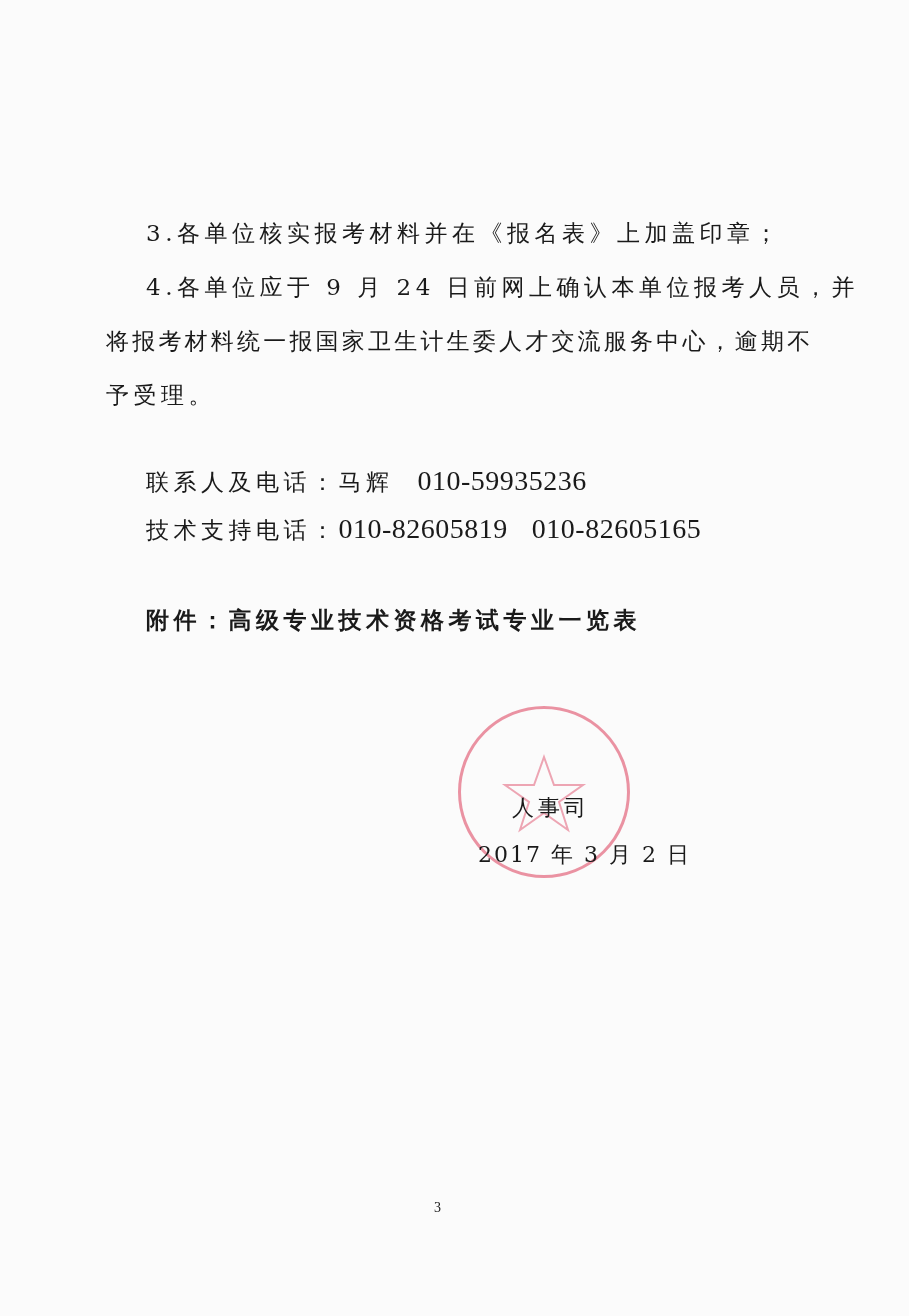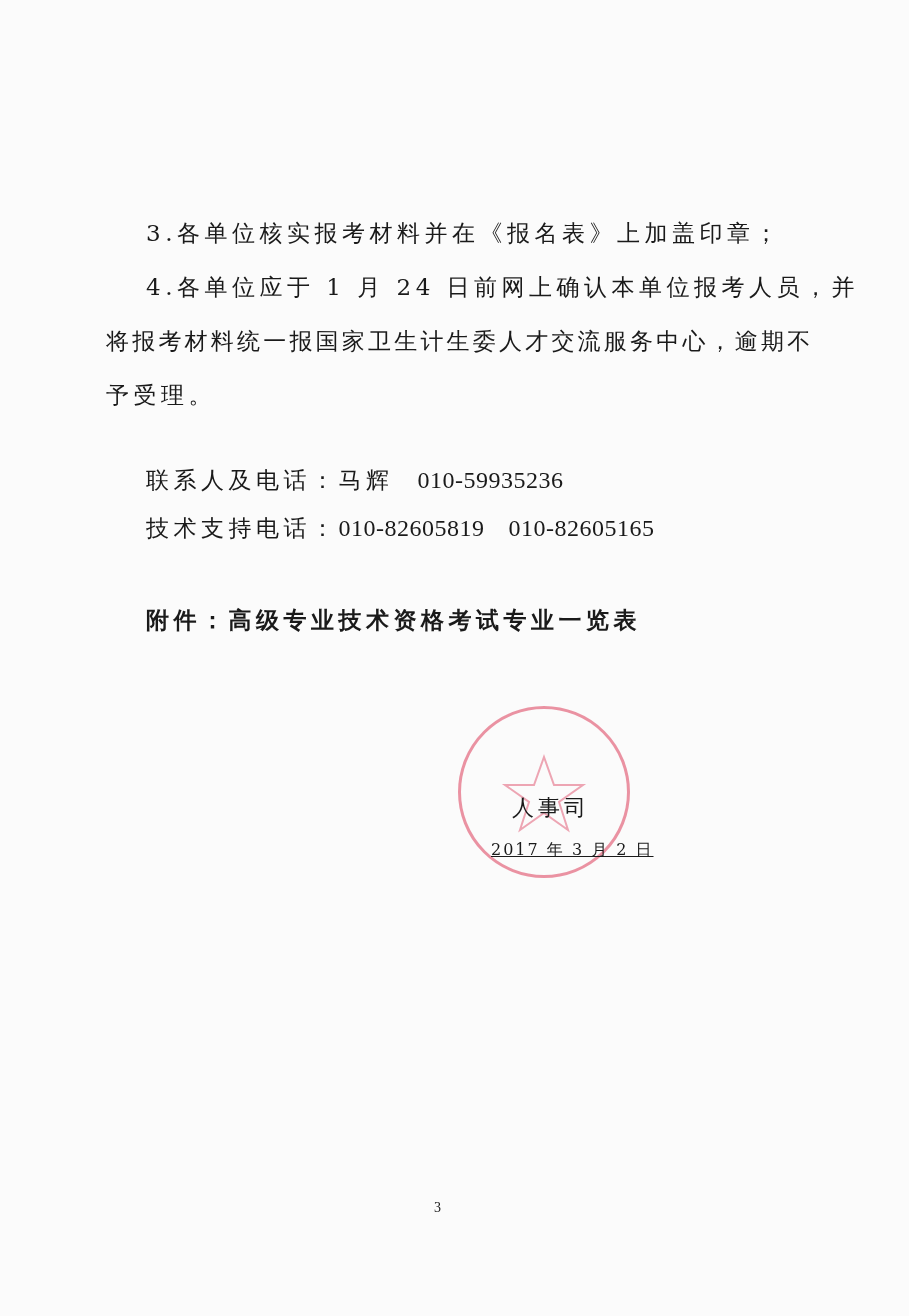--- a/index.html
+++ b/index.html
@@ -8,37 +8,37 @@
       font-family: "DejaVu Serif", "Liberation Serif", serif; color: #1a1a1a;
     }
     .line { position: absolute; font-size: 23px; letter-spacing: 4.5px; white-space: nowrap; }
     .l1 { left: 146px; top: 218px; text-align: center; }
     .l2 { left: 146px; top: 272px; }
     .l3 { left: 106px; top: 326px; letter-spacing: 3.2px; text-align: center; }
     .l4 { left: 106px; top: 380px; }
     .contact1 { left: 146px; top: 465px; }
     .contact2 { left: 146px; top: 513px; }
     .attach { left: 146px; top: 605px; font-weight: bold; }
-    .num { font-family: "Liberation Serif", serif; letter-spacing: 0.5px; font-size: 24px; margin-top: 28px; }
+    .num { font-family: "Liberation Serif", serif; letter-spacing: 0.5px; font-size: 28px; margin-top: 28px; }
     .gap { display: inline-block; width: 24px; }
     .stamp {
       position: absolute; left: 458px; top: 706px; width: 166px; height: 166px;
       border: 3px solid rgba(220,60,90,0.55); border-radius: 50%;
     }
     .stamp svg { position: absolute; left: 0; top: 0; }
     .dept { position: absolute; left: 512px; top: 793px; font-size: 22px; letter-spacing: 4px; }
-    .date { position: absolute; left: 491px; top: 840px; font-size: 16px; letter-spacing: 2px; text-decoration: underline; }
+    .date { position: absolute; left: 478px; top: 840px; font-size: 22px; letter-spacing: 2px; }
     .page-num { position: absolute; left: 434px; top: 1200px; font-size: 14px; font-family: "Liberation Serif", serif; }
   </style>
 </head>
 <body>
 
 <div>
   <div class="line l1">3.各单位核实报考材料并在《报名表》上加盖印章；</div>
-  <div class="line l2">4.各单位应于 1 月 24 日前网上确认本单位报考人员，并</div>
+  <div class="line l2">4.各单位应于 9 月 24 日前网上确认本单位报考人员，并</div>
   <div class="line l3">将报考材料统一报国家卫生计生委人才交流服务中心，逾期不</div>
   <div class="line l4">予受理。</div>
 
   <div class="line contact1">
     <span>联系人及电话：马辉</span><span class="gap"></span><span class="num">010-59935236</span>
   </div>
   <div class="line contact2">
     <span>技术支持电话：</span><span class="num">010-82605819</span><span class="gap"></span><span class="num">010-82605165</span>
   </div>
 

